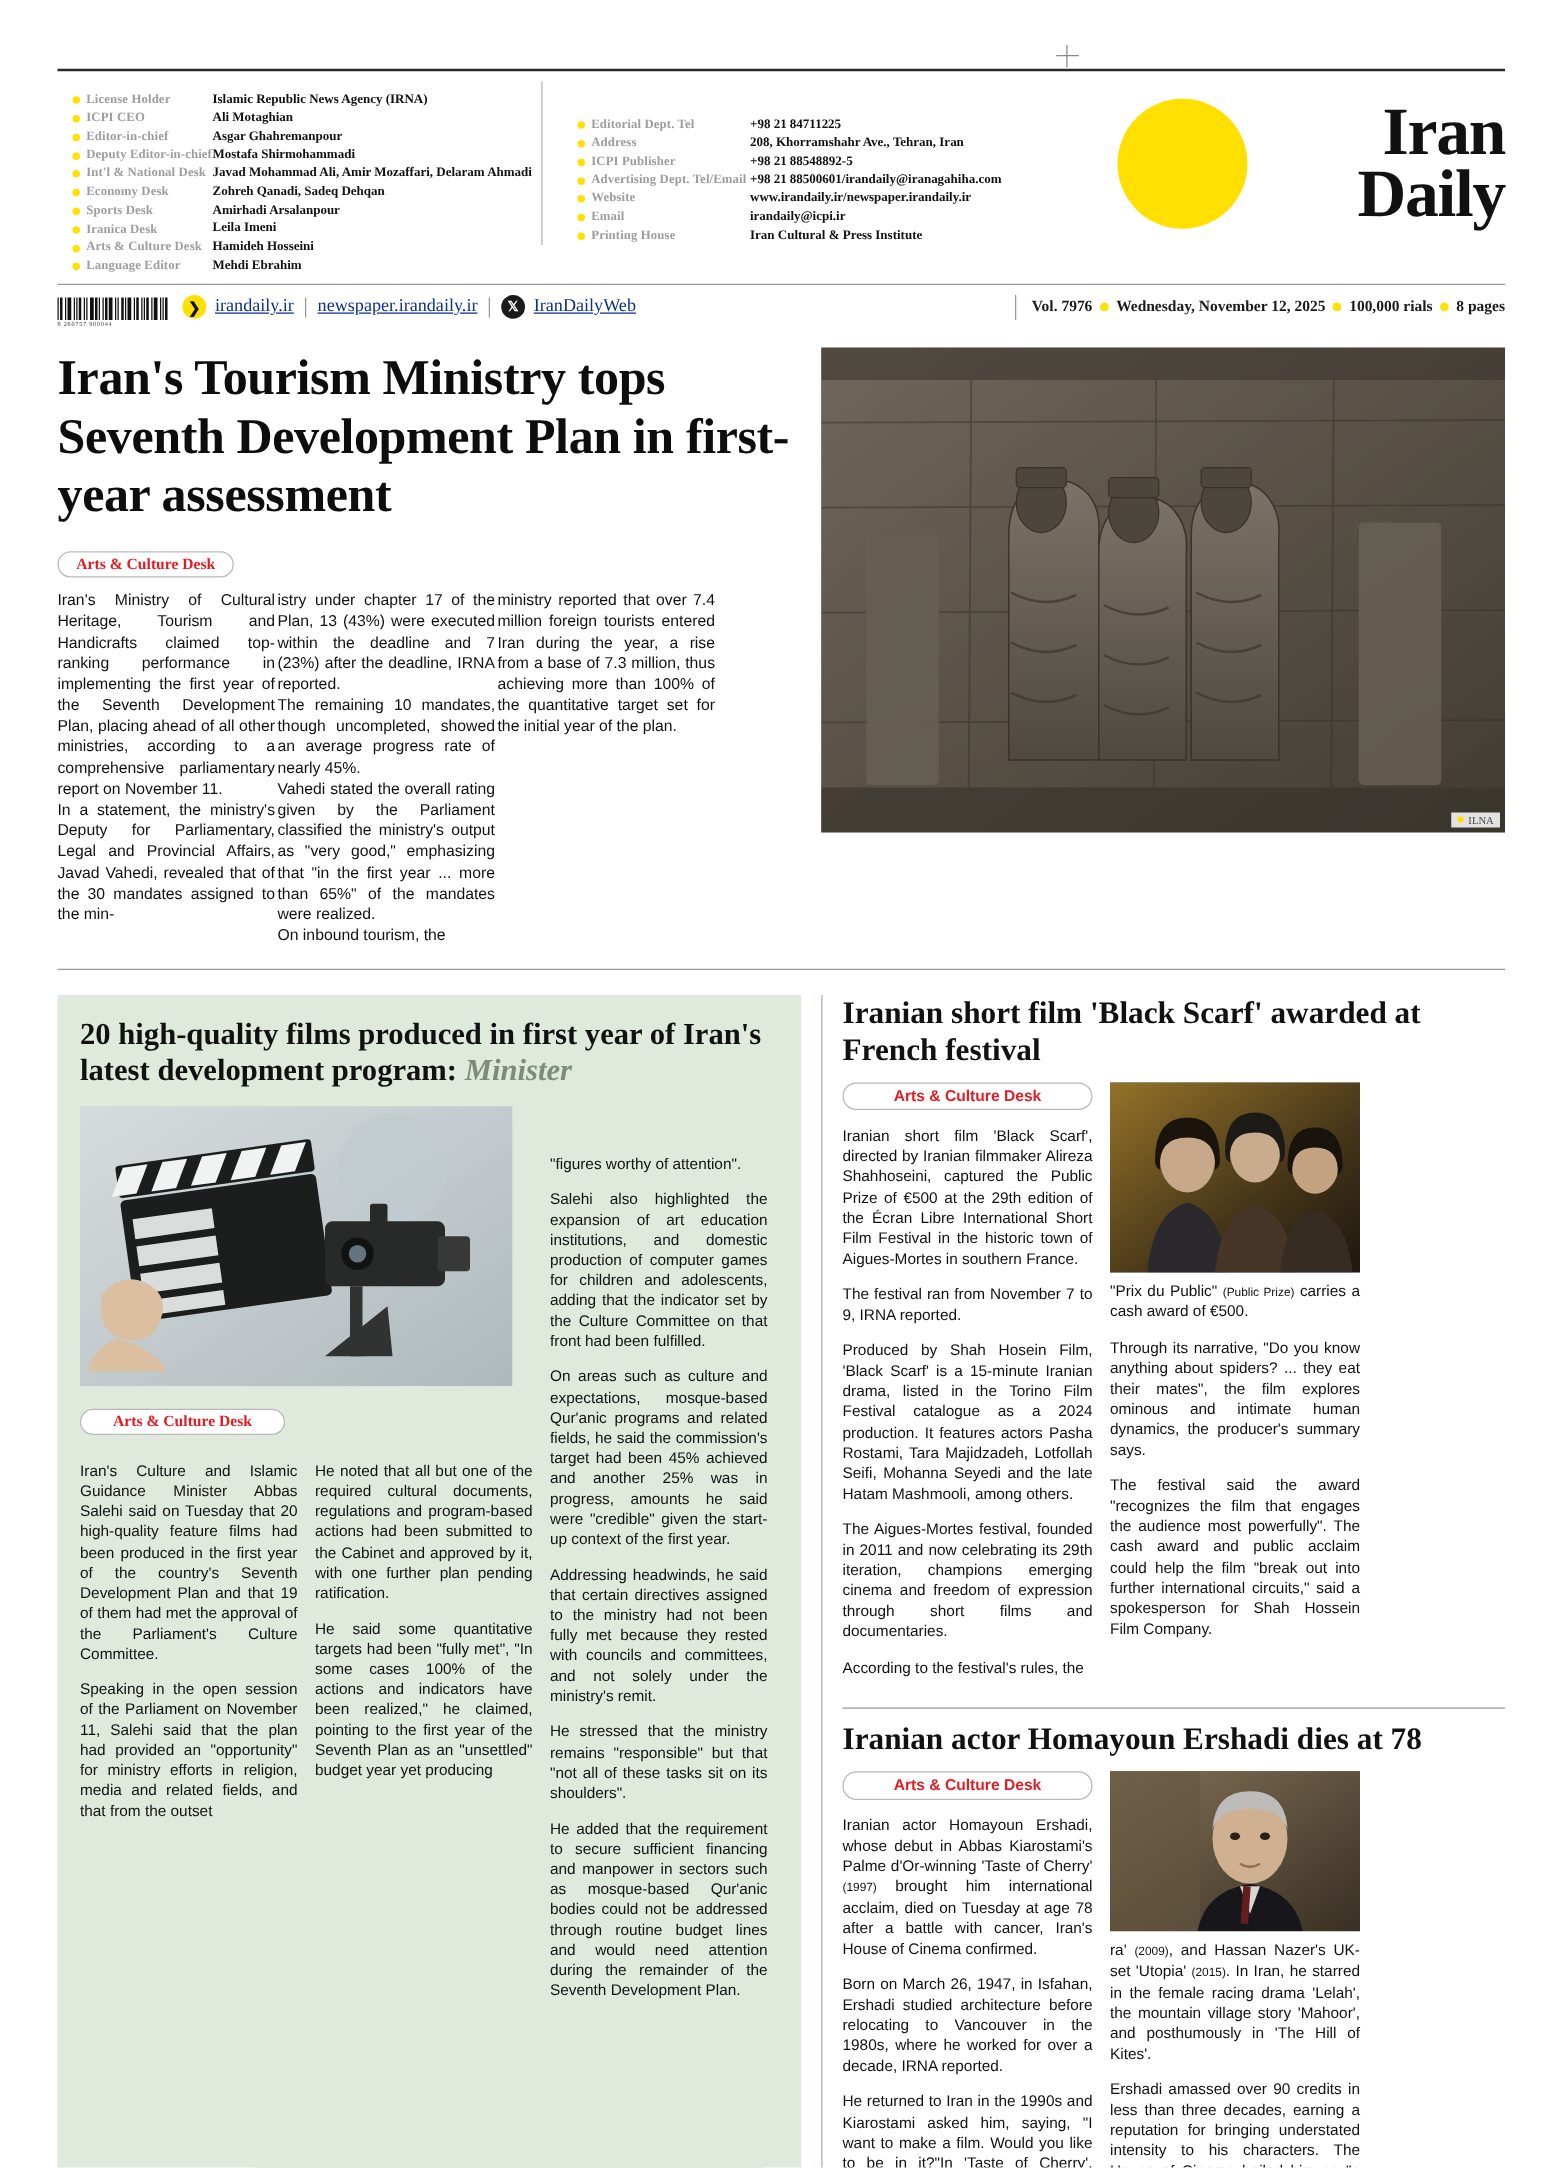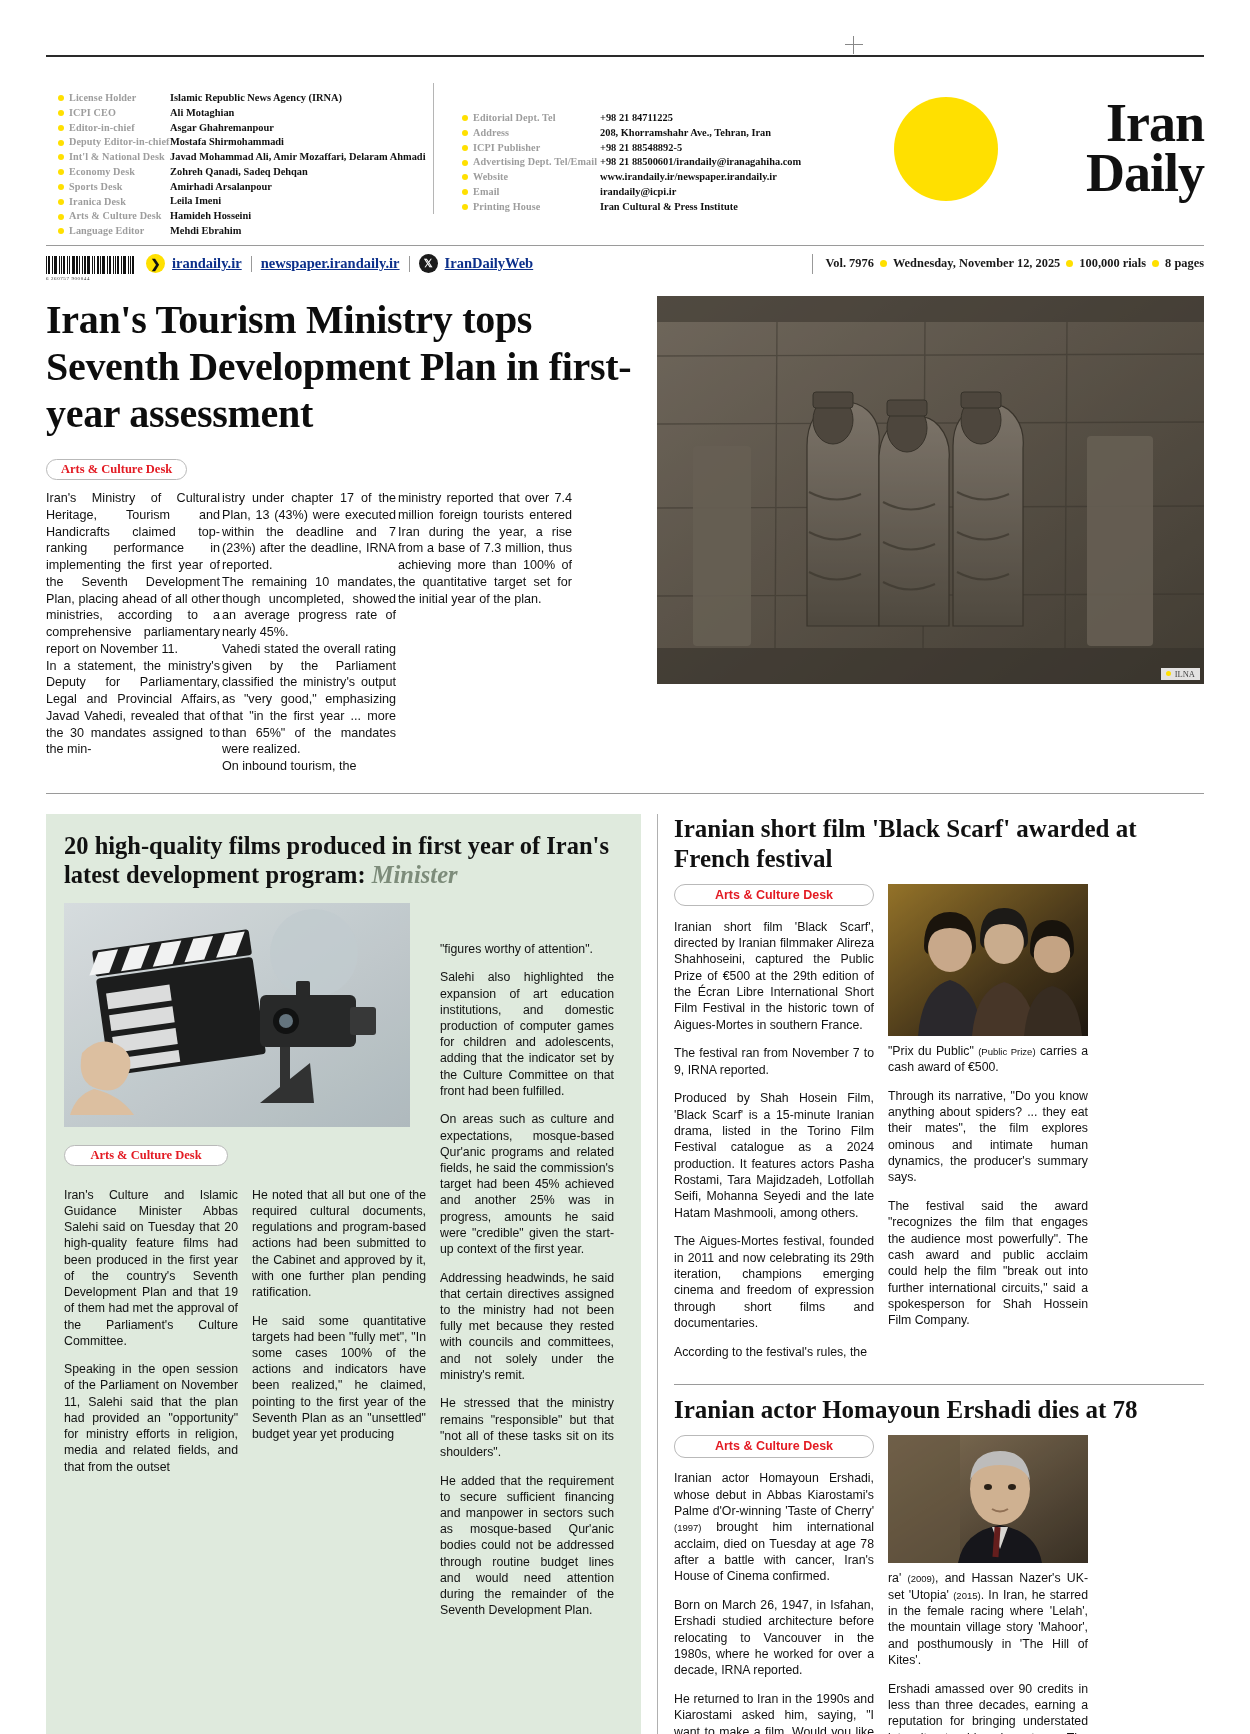--- a/index.html
+++ b/index.html
@@ -7,42 +7,42 @@
   .page{position:absolute;left:0;top:0;width:1250px;height:1734px;}
   .regmark{position:absolute;left:845px;top:36px;width:18px;height:18px;}
   .regmark:before{content:"";position:absolute;left:8px;top:0;width:1px;height:18px;background:#888;}
   .regmark:after{content:"";position:absolute;left:0;top:8px;width:18px;height:1px;background:#888;}
 
   .sheet{position:absolute;left:46px;top:55px;width:1158px;}
   .rule{height:1px;background:#9a9a9a;width:100%;}
   .rule-thick{height:2px;background:#2a2a2a;width:100%;}
 
   
-  .masthead{display:flex;align-items:flex-start;padding-top:26px;padding-bottom:6px;}
+  .masthead{display:flex;align-items:flex-start;padding-top:8px;padding-bottom:6px;}
   .colophon{width:375px;padding-left:12px;padding-top:8px;}
   .colophon2{width:390px;padding-left:28px;padding-top:28px;border-left:1px solid #b5b5b5;}
   .crow{display:flex;line-height:1.42;}
   .ckey{width:112px;color:#9d9d9d;font-size:10.2px;font-weight:bold;letter-spacing:.1px;display:flex;align-items:center;}
   .ckey .dot{width:6px;height:6px;border-radius:50%;background:#FFE000;margin-right:5px;flex:none;}
   .cval{font-size:10.4px;color:#111;font-weight:bold;}
   .colophon2 .ckey{width:138px;}
   .logo-wrap{flex:1;position:relative;height:130px;}
   .logo-circle{position:absolute;right:206px;top:14px;width:104px;height:104px;border-radius:50%;background:#FFE000;}
   .logo-text{position:absolute;right:0px;top:16px;text-align:right;font-family:"Liberation Serif",serif;font-weight:bold;color:#111;line-height:.92;}
   .logo-text .l1{font-size:54px;letter-spacing:-1px;}
   .logo-text .l2{font-size:54px;letter-spacing:-1px;}
 
   
   .navstrip{display:flex;align-items:center;height:28px;margin-top:4px;}
   .barcode{width:92px;height:20px;display:flex;align-items:flex-end;position:relative;margin-right:8px;}
   .barcode i{display:block;background:#111;height:18px;margin-right:1.4px;}
   .bcnum{position:absolute;left:0;bottom:-7px;font-size:5px;color:#333;letter-spacing:.6px;}
   .yellowdot{width:19px;height:19px;border-radius:50%;background:#FFE000;display:flex;align-items:center;justify-content:center;margin-right:7px;}
   .yellowdot span{font-size:12px;color:#111;font-weight:bold;line-height:1;}
-  .navlink{font-size:14.5px;font-weight:bold;color:#0b2f8a;font-family:"Liberation Serif",serif;}
+  .navlink{font-size:14.5px;font-weight:normal;color:#0b2f8a;font-family:"Liberation Serif",serif;}
   .navsep{width:1px;height:16px;background:#999;margin:0 9px;}
   .xcircle{width:19px;height:19px;border-radius:50%;background:#1b1b1b;color:#fff;font-size:11px;font-weight:bold;display:flex;align-items:center;justify-content:center;margin-right:7px;font-family:"Liberation Sans",sans-serif;}
   .navright{margin-left:auto;display:flex;align-items:center;font-size:12.4px;font-weight:bold;color:#1a1a1a;border-left:1px solid #999;padding-left:12px;height:20px;}
   .navright .dot{width:7px;height:7px;border-radius:50%;background:#FFE000;margin:0 6px;flex:none;}
 
   
   .lead{display:flex;padding-top:18px;}
   .lead-left{width:595px;padding-right:16px;}
   h1.headline{font-size:40px;line-height:1.18;font-weight:bold;margin:0 0 22px 0;letter-spacing:-.3px;color:#0d0d0d;}
   .deskbadge{display:inline-block;border:1px solid #b9b9b9;border-radius:11px;padding:2px 14px;color:#e31b23;font-weight:bold;font-size:12.5px;background:#fff;}
@@ -511,21 +511,21 @@
                   <ellipse cx="100" cy="52" rx="4" ry="3" fill="#2a2118"></ellipse>
                   <ellipse cx="124" cy="52" rx="4" ry="3" fill="#2a2118"></ellipse>
                   <path d="M104 74 q8 5 16 0" stroke="#9c7a5c" stroke-width="2" fill="none"></path>
                   <path d="M70 128 q6-32 42-38 q36 6 42 38 z" fill="#15161c"></path>
                   <path d="M104 92 l8 22 l8-22 z" fill="#ecebe8"></path>
                   <rect x="106" y="92" width="6" height="30" fill="#6b1f1f" transform="rotate(4 109 100)"></rect>
                 </g>
                 <rect x="0" y="0" width="200" height="128" fill="#241d12" opacity=".1"></rect>
               </svg>
             </div>
-            <p style="margin-top:7px"><span>ra'</span> <span class="tinyyr">(2009)</span><span>, and Hassan Nazer's UK-set 'Utopia'</span> <span class="tinyyr">(2015)</span><span>. In Iran, he starred in the female racing where 'Lelah', the mountain village story 'Mahoor', and posthumously in 'The Hill of Kites'.</span></p>
+            <p style="margin-top:7px"><span>ra'</span> <span class="tinyyr">(2009)</span><span>, and Hassan Nazer's UK-set 'Utopia'</span> <span class="tinyyr">(2015)</span><span>. In Iran, he starred in the female racing drama 'Lelah', the mountain village story 'Mahoor', and posthumously in 'The Hill of Kites'.</span></p>
             <p>Ershadi amassed over 90 credits in less than three decades, earning a reputation for bringing understated intensity to his characters. The House of Cinema hailed him as "a prominent figure of cinema, theatre and television," extending condolences to the artistic community.</p>
 
           </div>
         </div>
       </div>
     </div>
 
   </div>
 </div>
 

